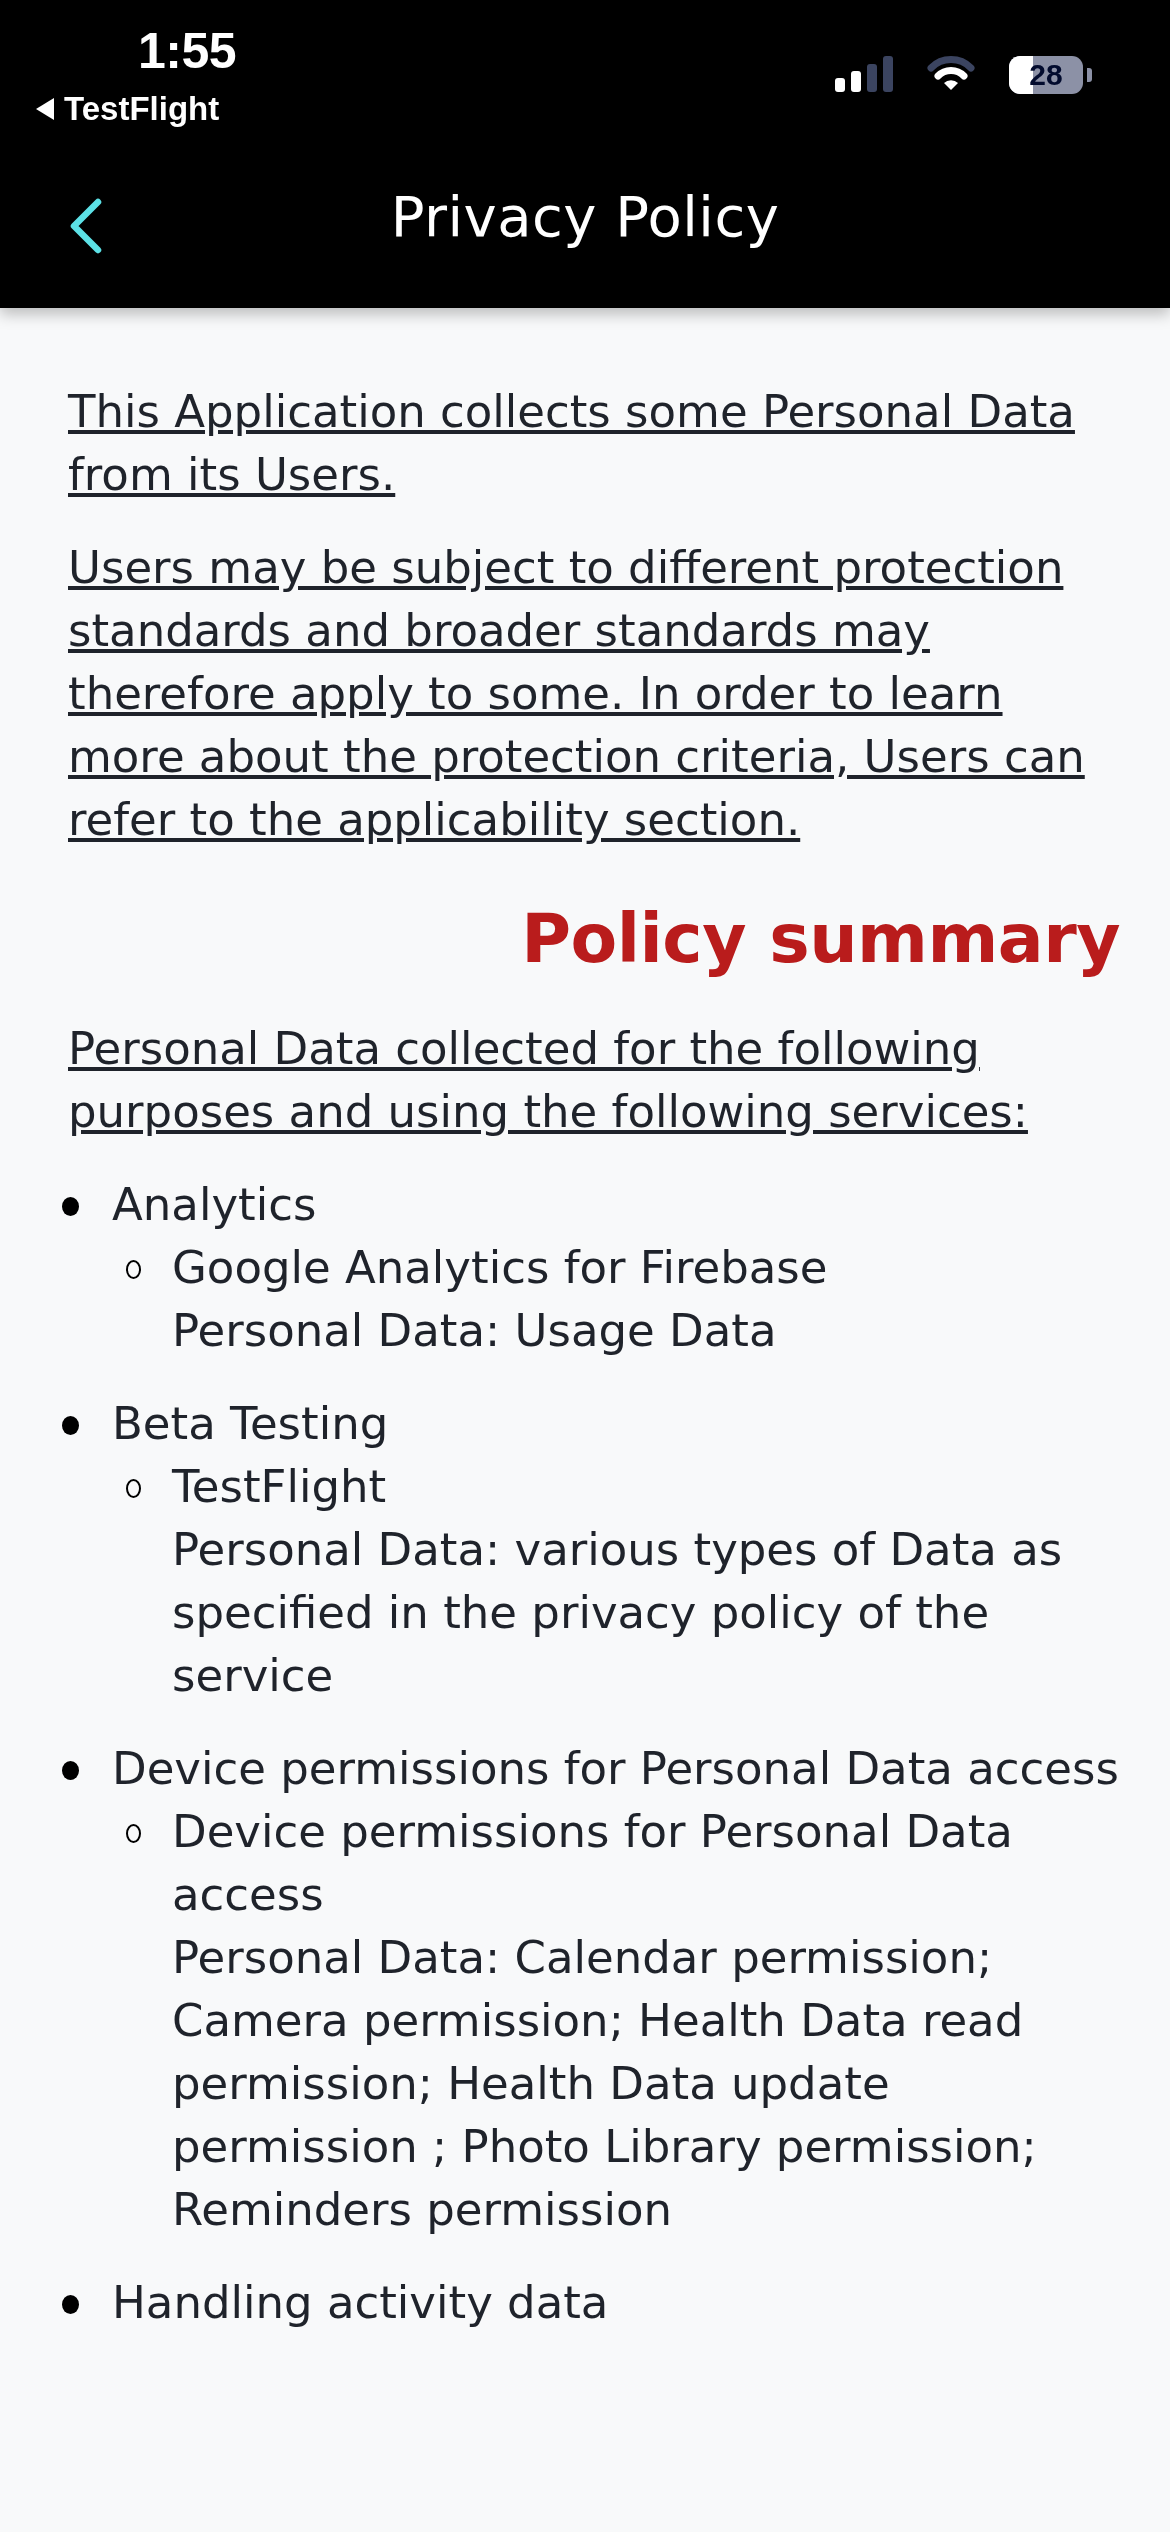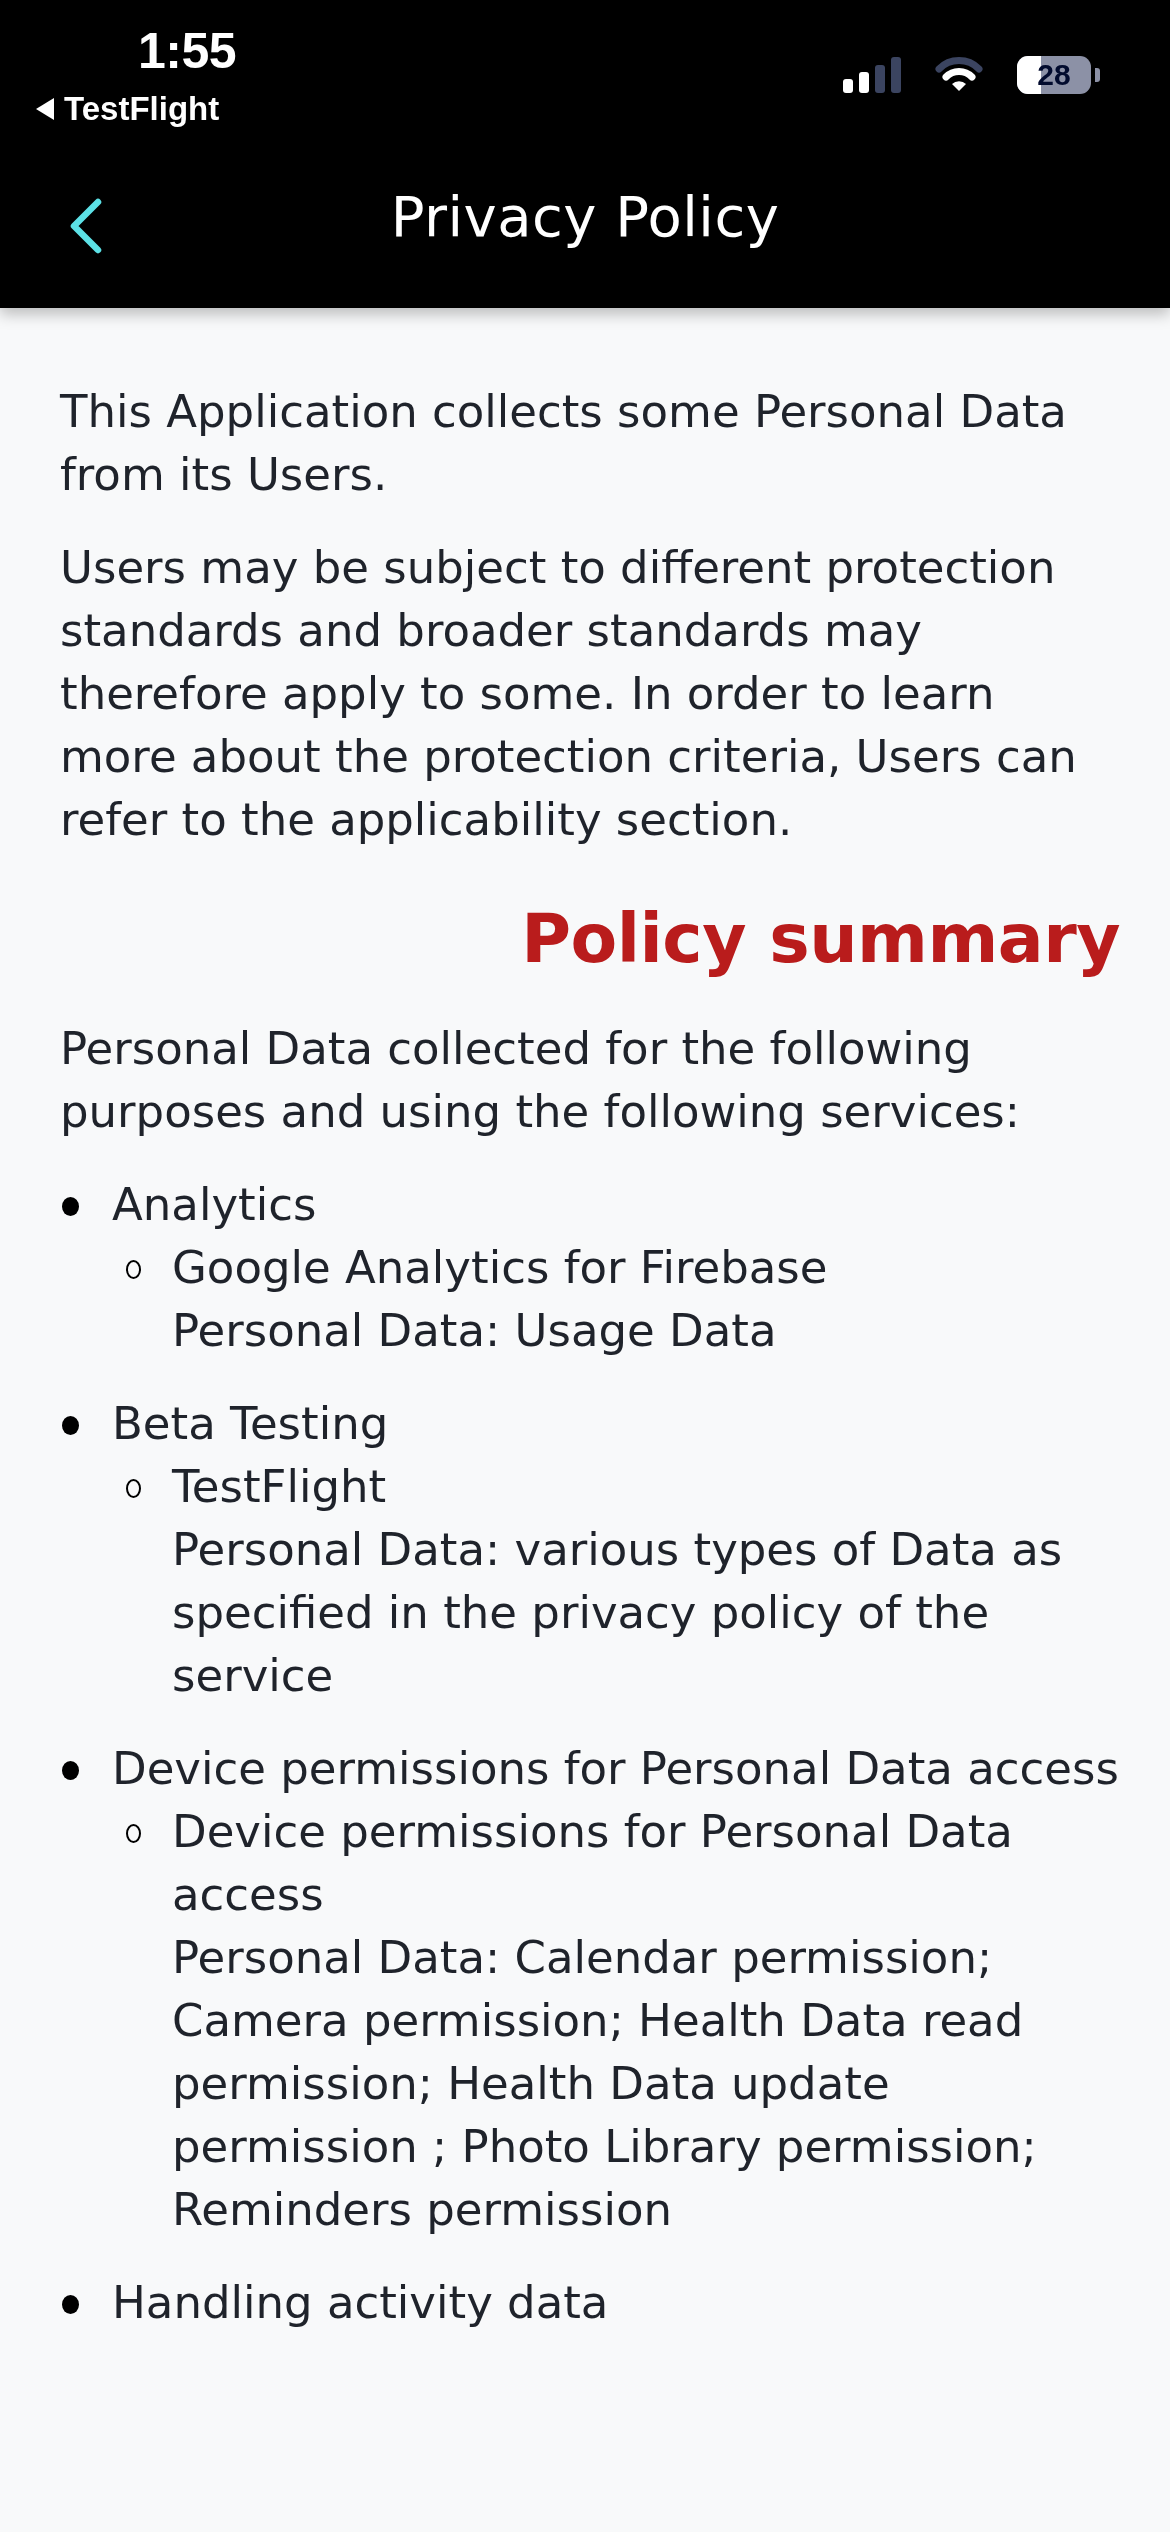--- a/index.html
+++ b/index.html
@@ -26,22 +26,22 @@
     font-family:"Liberation Sans", sans-serif;
     font-size:33px; font-weight:700; color:#ffffff;
     display:flex; align-items:center; gap:10px;
   }
   .back-app .tri {
     width:0; height:0;
     border-top:11px solid transparent; border-bottom:11px solid transparent;
     border-right:18px solid #ffffff;
   }
   .status-icons {
-    position:absolute; right:70px; top:56px;
-    display:flex; align-items:center; gap:34px;
+    position:absolute; right:78px; top:56px;
+    display:flex; align-items:flex-start; gap:34px;
   }
   .signal { display:flex; align-items:flex-end; gap:6px; height:36px; }
   .signal span { width:10px; border-radius:3px; }
   .wifi svg { display:block; }
   .battery {
     position:relative; width:74px; height:38px; border-radius:11px;
     background:#8c91a6; overflow:hidden;
   }
   .battery .fill { position:absolute; left:0; top:0; bottom:0; width:32%; background:#ffffff; }
   .battery .pct {
@@ -58,21 +58,21 @@
   }
   .nav-title {
     position:absolute; left:0; right:0; top:184px; text-align:center;
     font-family:"DejaVu Sans", sans-serif;
     font-size:56px; font-weight:400; color:#ffffff; letter-spacing:0.5px;
   }
   .content {
     position:absolute; left:60px; top:380px; width:1060px;
     font-size:45px; line-height:63px; color:#1f232b;
   }
-  .content p { margin:0 0 30px 0; }
+  .content p { margin:0 0 30px 8px;text-decoration:underline; }
   .content h2 {
     font-size:68px; font-weight:700; color:#b91c1c; line-height:80px;
     margin:48px 0 38px 0; letter-spacing:-0.5px;text-align:right;
   }
   ul.l1 { list-style:none; margin:0; padding:0; }
   ul.l1 > li { position:relative; padding-left:52px; margin-bottom:30px; }
   ul.l1 > li .dot {
     position:absolute; left:2px; top:24px; width:17px; height:19px; border-radius:50%; background:#000;
   }
   ul.l2 { list-style:none; margin:0; padding:0; }

